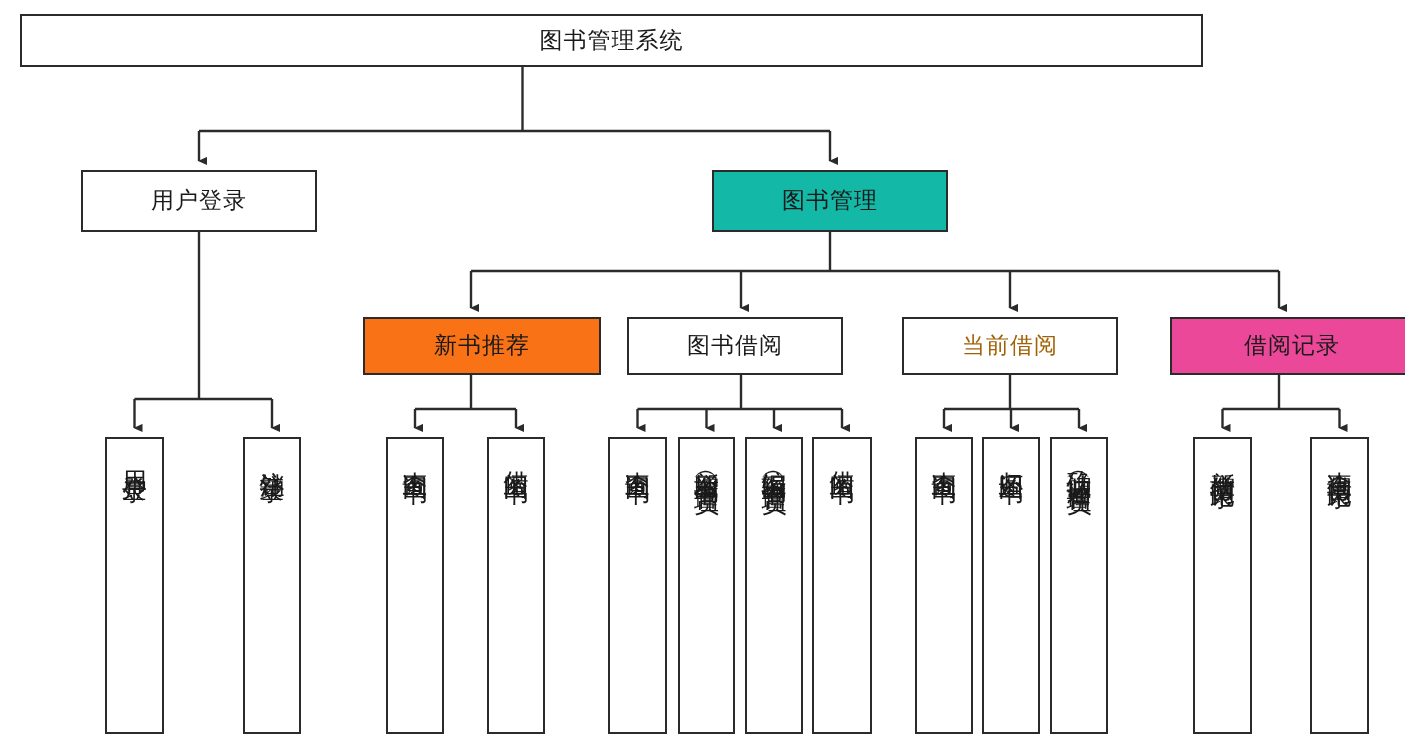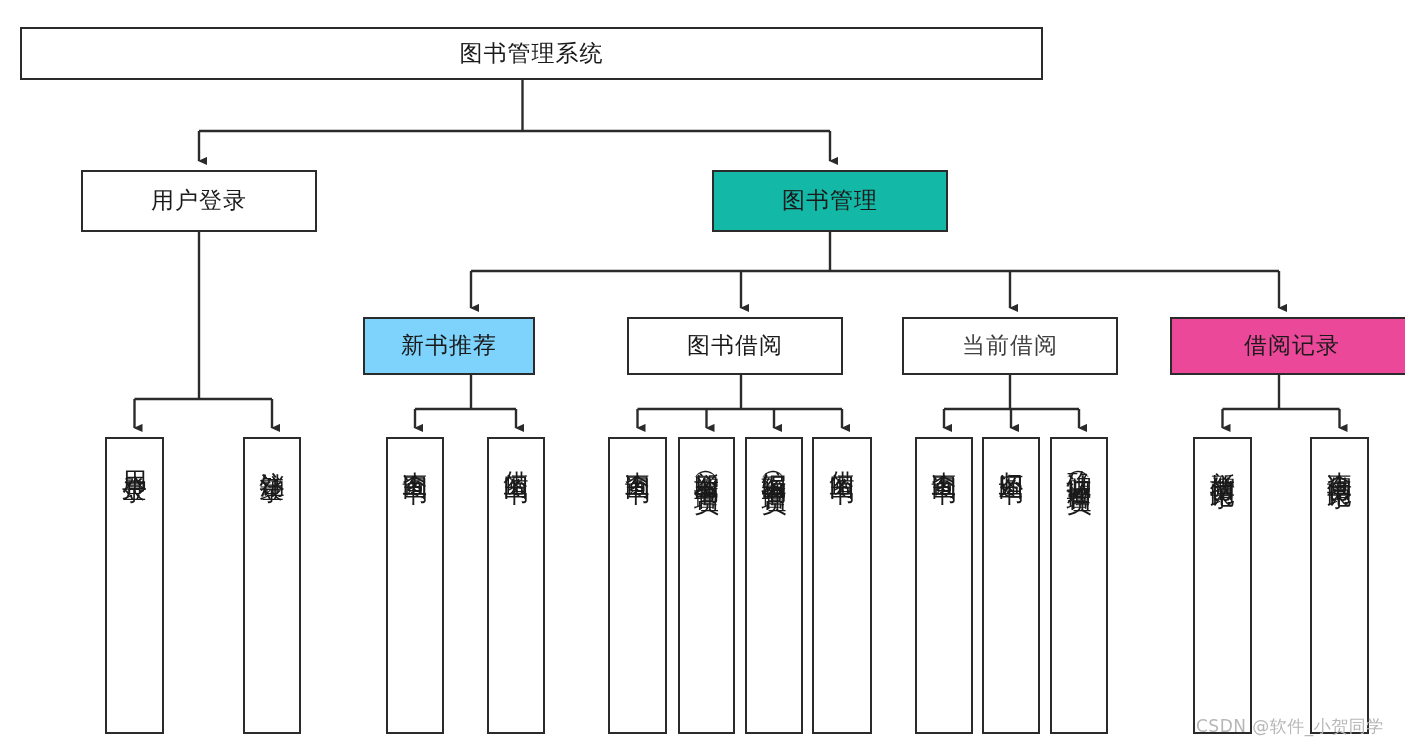--- a/index.html
+++ b/index.html
@@ -109,37 +109,37 @@
         <line x1="1011" y1="409" x2="1011" y2="428" stroke="#2b2b2b" stroke-width="2.4" marker-end="url(#arrowhead)"></line>
         <line x1="1079" y1="409" x2="1079" y2="428" stroke="#2b2b2b" stroke-width="2.4" marker-end="url(#arrowhead)"></line>
         <line x1="1279" y1="375" x2="1279" y2="409" stroke="#2b2b2b" stroke-width="2.4"></line>
         <line x1="1222.5" y1="409" x2="1339.5" y2="409" stroke="#2b2b2b" stroke-width="2.4"></line>
         <line x1="1222.5" y1="409" x2="1222.5" y2="428" stroke="#2b2b2b" stroke-width="2.4" marker-end="url(#arrowhead)"></line>
         <line x1="1339.5" y1="409" x2="1339.5" y2="428" stroke="#2b2b2b" stroke-width="2.4" marker-end="url(#arrowhead)"></line>
       </g>
   </svg>
 
   <div id="node-group">
-      <div class="node-box horizontal" style="left: 20px; top: 14px; width: 1023px; height: 53px; border-color: rgb(43, 43, 43); background: rgb(255, 255, 255); margin-top: 13px;">
+      <div class="node-box horizontal" style="left: 20px; top: 14px; width: 1183px; height: 53px; border-color: rgb(43, 43, 43); background: rgb(255, 255, 255);">
         <span class="node-label" style="color: rgb(26, 26, 26);">图书管理系统</span>
       </div>
       <div class="node-box horizontal" style="left: 81px; top: 170px; width: 236px; height: 62px; border-color: rgb(43, 43, 43); background: rgb(255, 255, 255);">
         <span class="node-label" style="color: rgb(26, 26, 26);">用户登录</span>
       </div>
       <div class="node-box horizontal" style="left: 712px; top: 170px; width: 236px; height: 62px; border-color: rgb(43, 43, 43); background: #14b8a6;">
         <span class="node-label" style="color: rgb(26, 26, 26);">图书管理</span>
       </div>
-      <div class="node-box horizontal" style="left: 363px; top: 317px; width: 172px; height: 58px; border-color: rgb(43, 43, 43); background: #7dd3fc;">
+      <div class="node-box horizontal" style="left: 363px; top: 317px; width: 238px; height: 58px; border-color: rgb(43, 43, 43); background: #f97316;">
         <span class="node-label" style="color: rgb(26, 26, 26);">新书推荐</span>
       </div>
       <div class="node-box horizontal" style="left: 627px; top: 317px; width: 216px; height: 58px; border-color: rgb(43, 43, 43); background: rgb(255, 255, 255);">
         <span class="node-label" style="color: rgb(26, 26, 26);">图书借阅</span>
       </div>
       <div class="node-box horizontal" style="left: 902px; top: 317px; width: 216px; height: 58px; border-color: rgb(43, 43, 43); background: rgb(255, 255, 255);">
-        <span class="node-label" style="color: #404040;">当前借阅</span>
+        <span class="node-label" style="color: #a16207;">当前借阅</span>
       </div>
       <div class="node-box horizontal" style="left: 1170px; top: 317px; width: 244px; height: 58px; border-color: rgb(43, 43, 43); background: #ec4899;">
         <span class="node-label" style="color: rgb(26, 26, 26);">借阅记录</span>
       </div>
       <div class="node-box vertical" style="left: 105px; top: 437px; width: 59px; height: 297px; border-color: rgb(43, 43, 43); background: rgb(255, 255, 255);">
         <span class="node-label" style="color: rgb(26, 26, 26);">用户登录</span>
       </div>
       <div class="node-box vertical" style="left: 243px; top: 437px; width: 58px; height: 297px; border-color: rgb(43, 43, 43); background: rgb(255, 255, 255);">
         <span class="node-label" style="color: rgb(26, 26, 26);">注销登录</span>
       </div>
@@ -171,15 +171,14 @@
         <span class="node-label" style="color: rgb(26, 26, 26);">确认归还（管理员）</span>
       </div>
       <div class="node-box vertical" style="left: 1193px; top: 437px; width: 59px; height: 297px; border-color: rgb(43, 43, 43); background: rgb(255, 255, 255);">
         <span class="node-label" style="color: rgb(26, 26, 26);">新增借阅记录</span>
       </div>
       <div class="node-box vertical" style="left: 1310px; top: 437px; width: 59px; height: 297px; border-color: rgb(43, 43, 43); background: rgb(255, 255, 255);">
         <span class="node-label" style="color: rgb(26, 26, 26);">查询借阅记录</span>
       </div>
     </div>
 
-  <div class="watermark" style="left: 1196px; top: 715px; color: rgb(183, 183, 183);">CSDN @软件_小贺同学</div>
 
 </div>
 
 </body></html>

